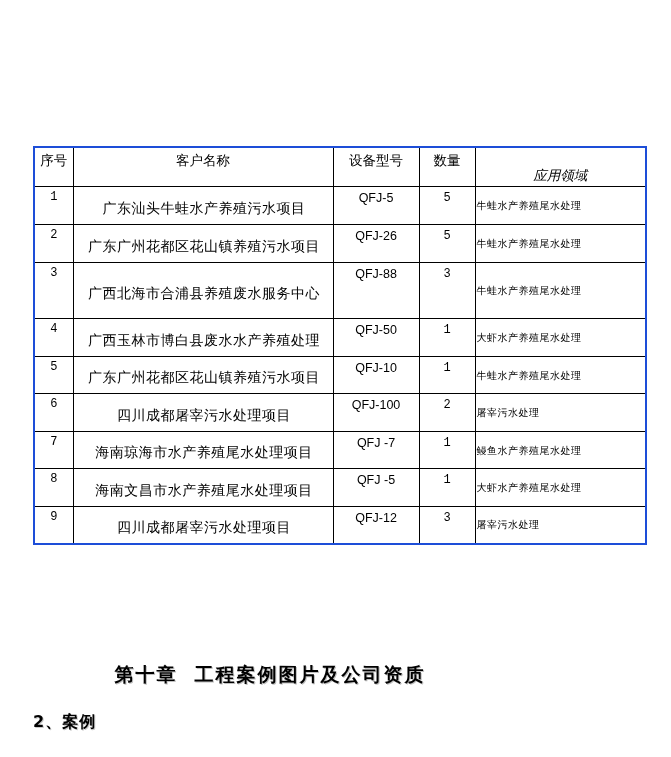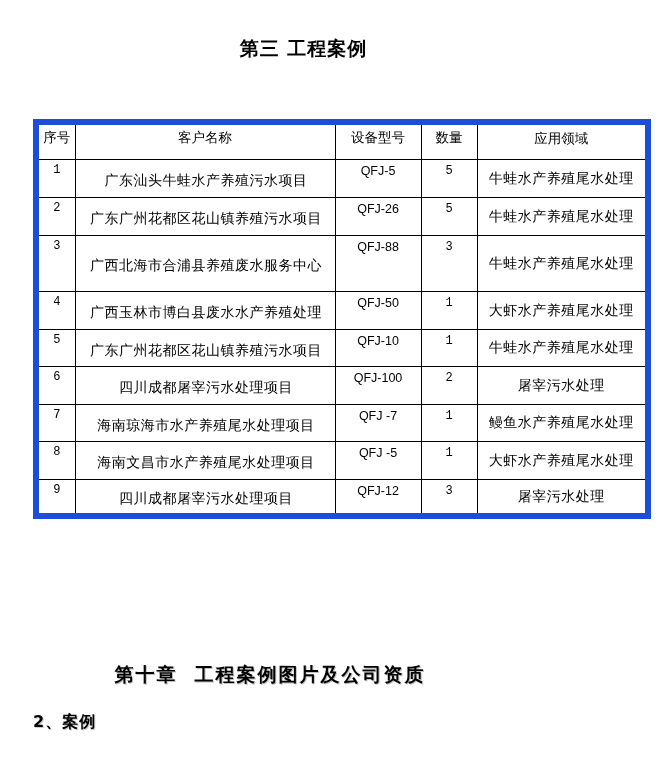--- a/index.html
+++ b/index.html
@@ -52,45 +52,46 @@
     text-align: center;
     font-size: 19px;
     font-weight: bold;
     letter-spacing: 2px;
     text-shadow: 1px 1px 0 #c0c0c0;
     white-space: pre;
   }
   table.cases-table {
     position: absolute;
     left: 33px;
-    top: 119px;
+    top: 146px;
     width: 612px;
     border-collapse: collapse;
     table-layout: fixed;
-    border: 6px solid #1d4ed8;
+    border: 2px solid #1d4ed8;
   }
   .cases-table th, .cases-table td {
     border: 1px solid #000000;
     margin: 0;
     box-sizing: border-box;
     overflow: hidden;
   }
   .cases-table thead tr { height: 37px; }
   .cases-table tbody tr { height: 38px; }
   .cases-table tbody tr.tall { height: 56px; }
   .cases-table th {
     font-size: 13.5px;
     font-weight: normal;
     text-align: center;
     vertical-align: top;
     padding-top: 4px;
   }
   .cases-table th.h-field {
     vertical-align: top;
-    padding-top: 5px;
+    padding-top: 19px;
+    font-style: italic;
   }
   td.c-no {
     text-align: center;
     vertical-align: top;
     padding-top: 3px;
     font-family: "Liberation Mono", "DejaVu Sans Mono", monospace;
     font-size: 12px;
   }
   td.c-cust {
     text-align: center;
@@ -109,34 +110,32 @@
     white-space: pre;
   }
   td.c-qty {
     text-align: center;
     vertical-align: top;
     padding-top: 4px;
     font-family: "Liberation Mono", "DejaVu Sans Mono", monospace;
     font-size: 12px;
   }
   td.c-field {
-    text-align: center;
     vertical-align: middle;
     padding-top: 2px;
-    font-size: 14px;
+    font-size: 10px;
     letter-spacing: 0.5px;
     white-space: nowrap;
   }
 </style>
 </head>
 <body>
 
 <div class="page">
 
-  <div class="doc-title">第三 工程案例</div>
 
 
   <table class="cases-table">
     <colgroup>
       <col style="width:39px">
       <col style="width:260px">
       <col style="width:86px">
       <col style="width:56px">
       <col style="width:171px">
     </colgroup>

